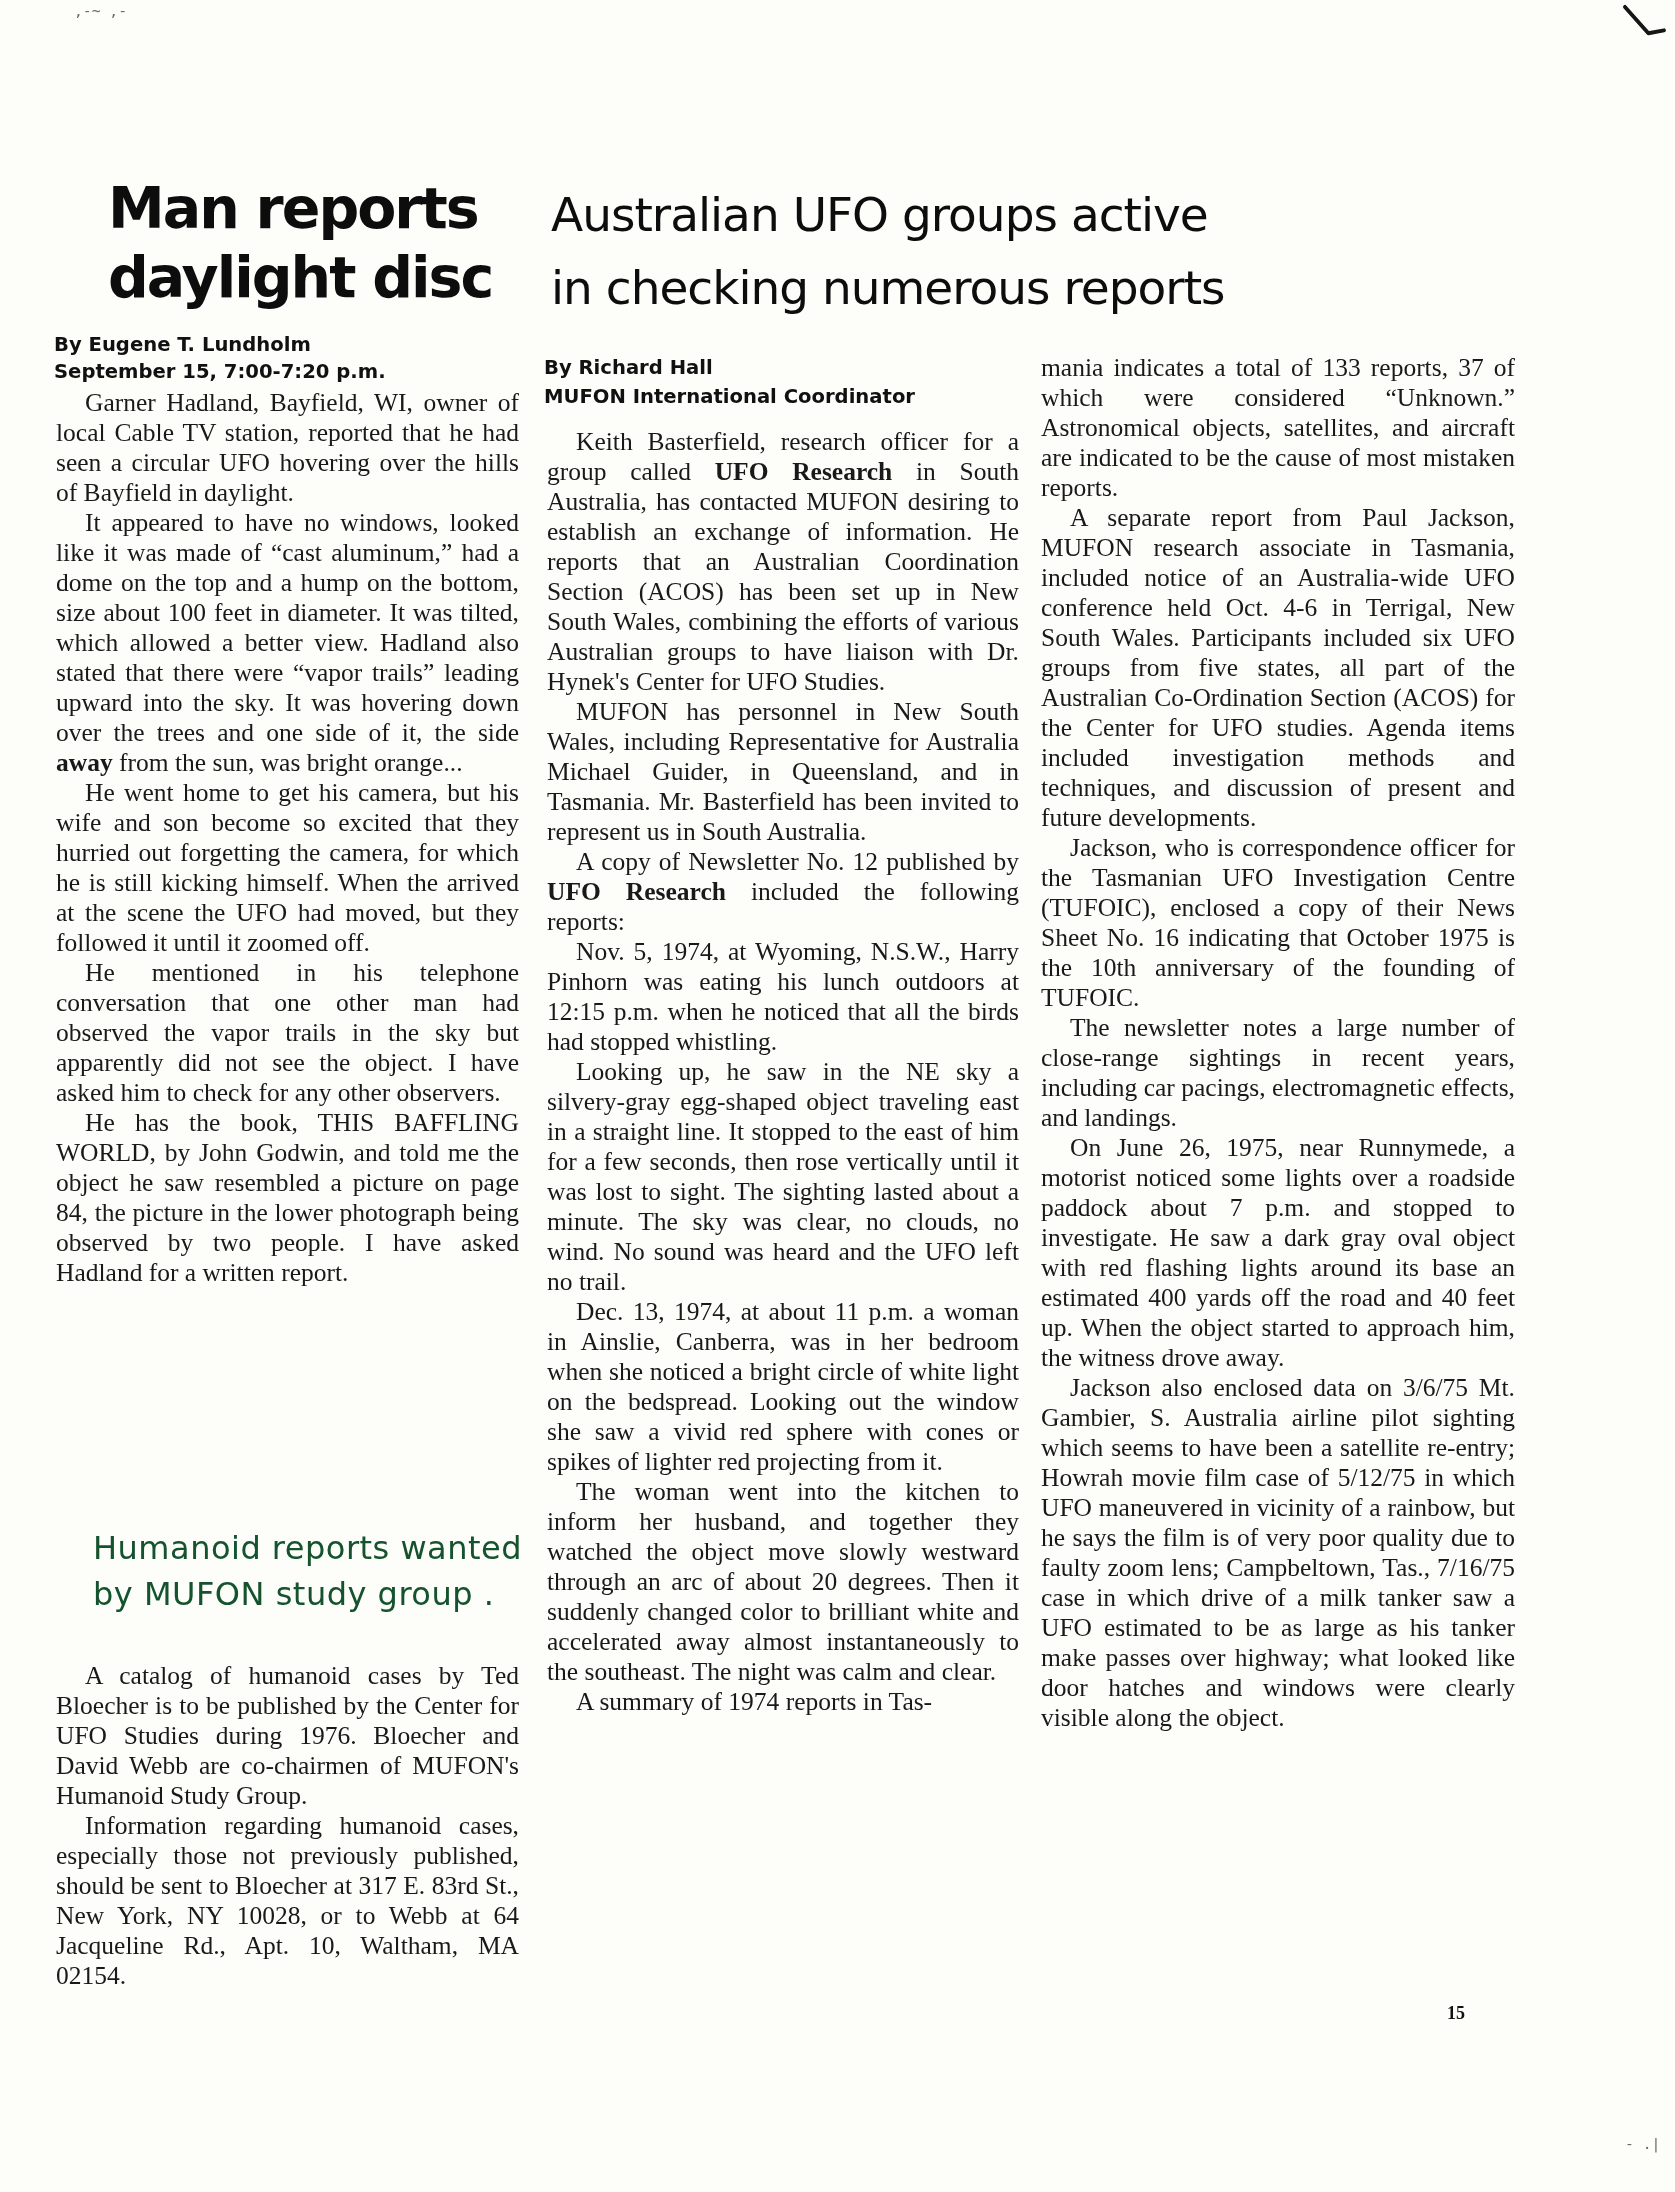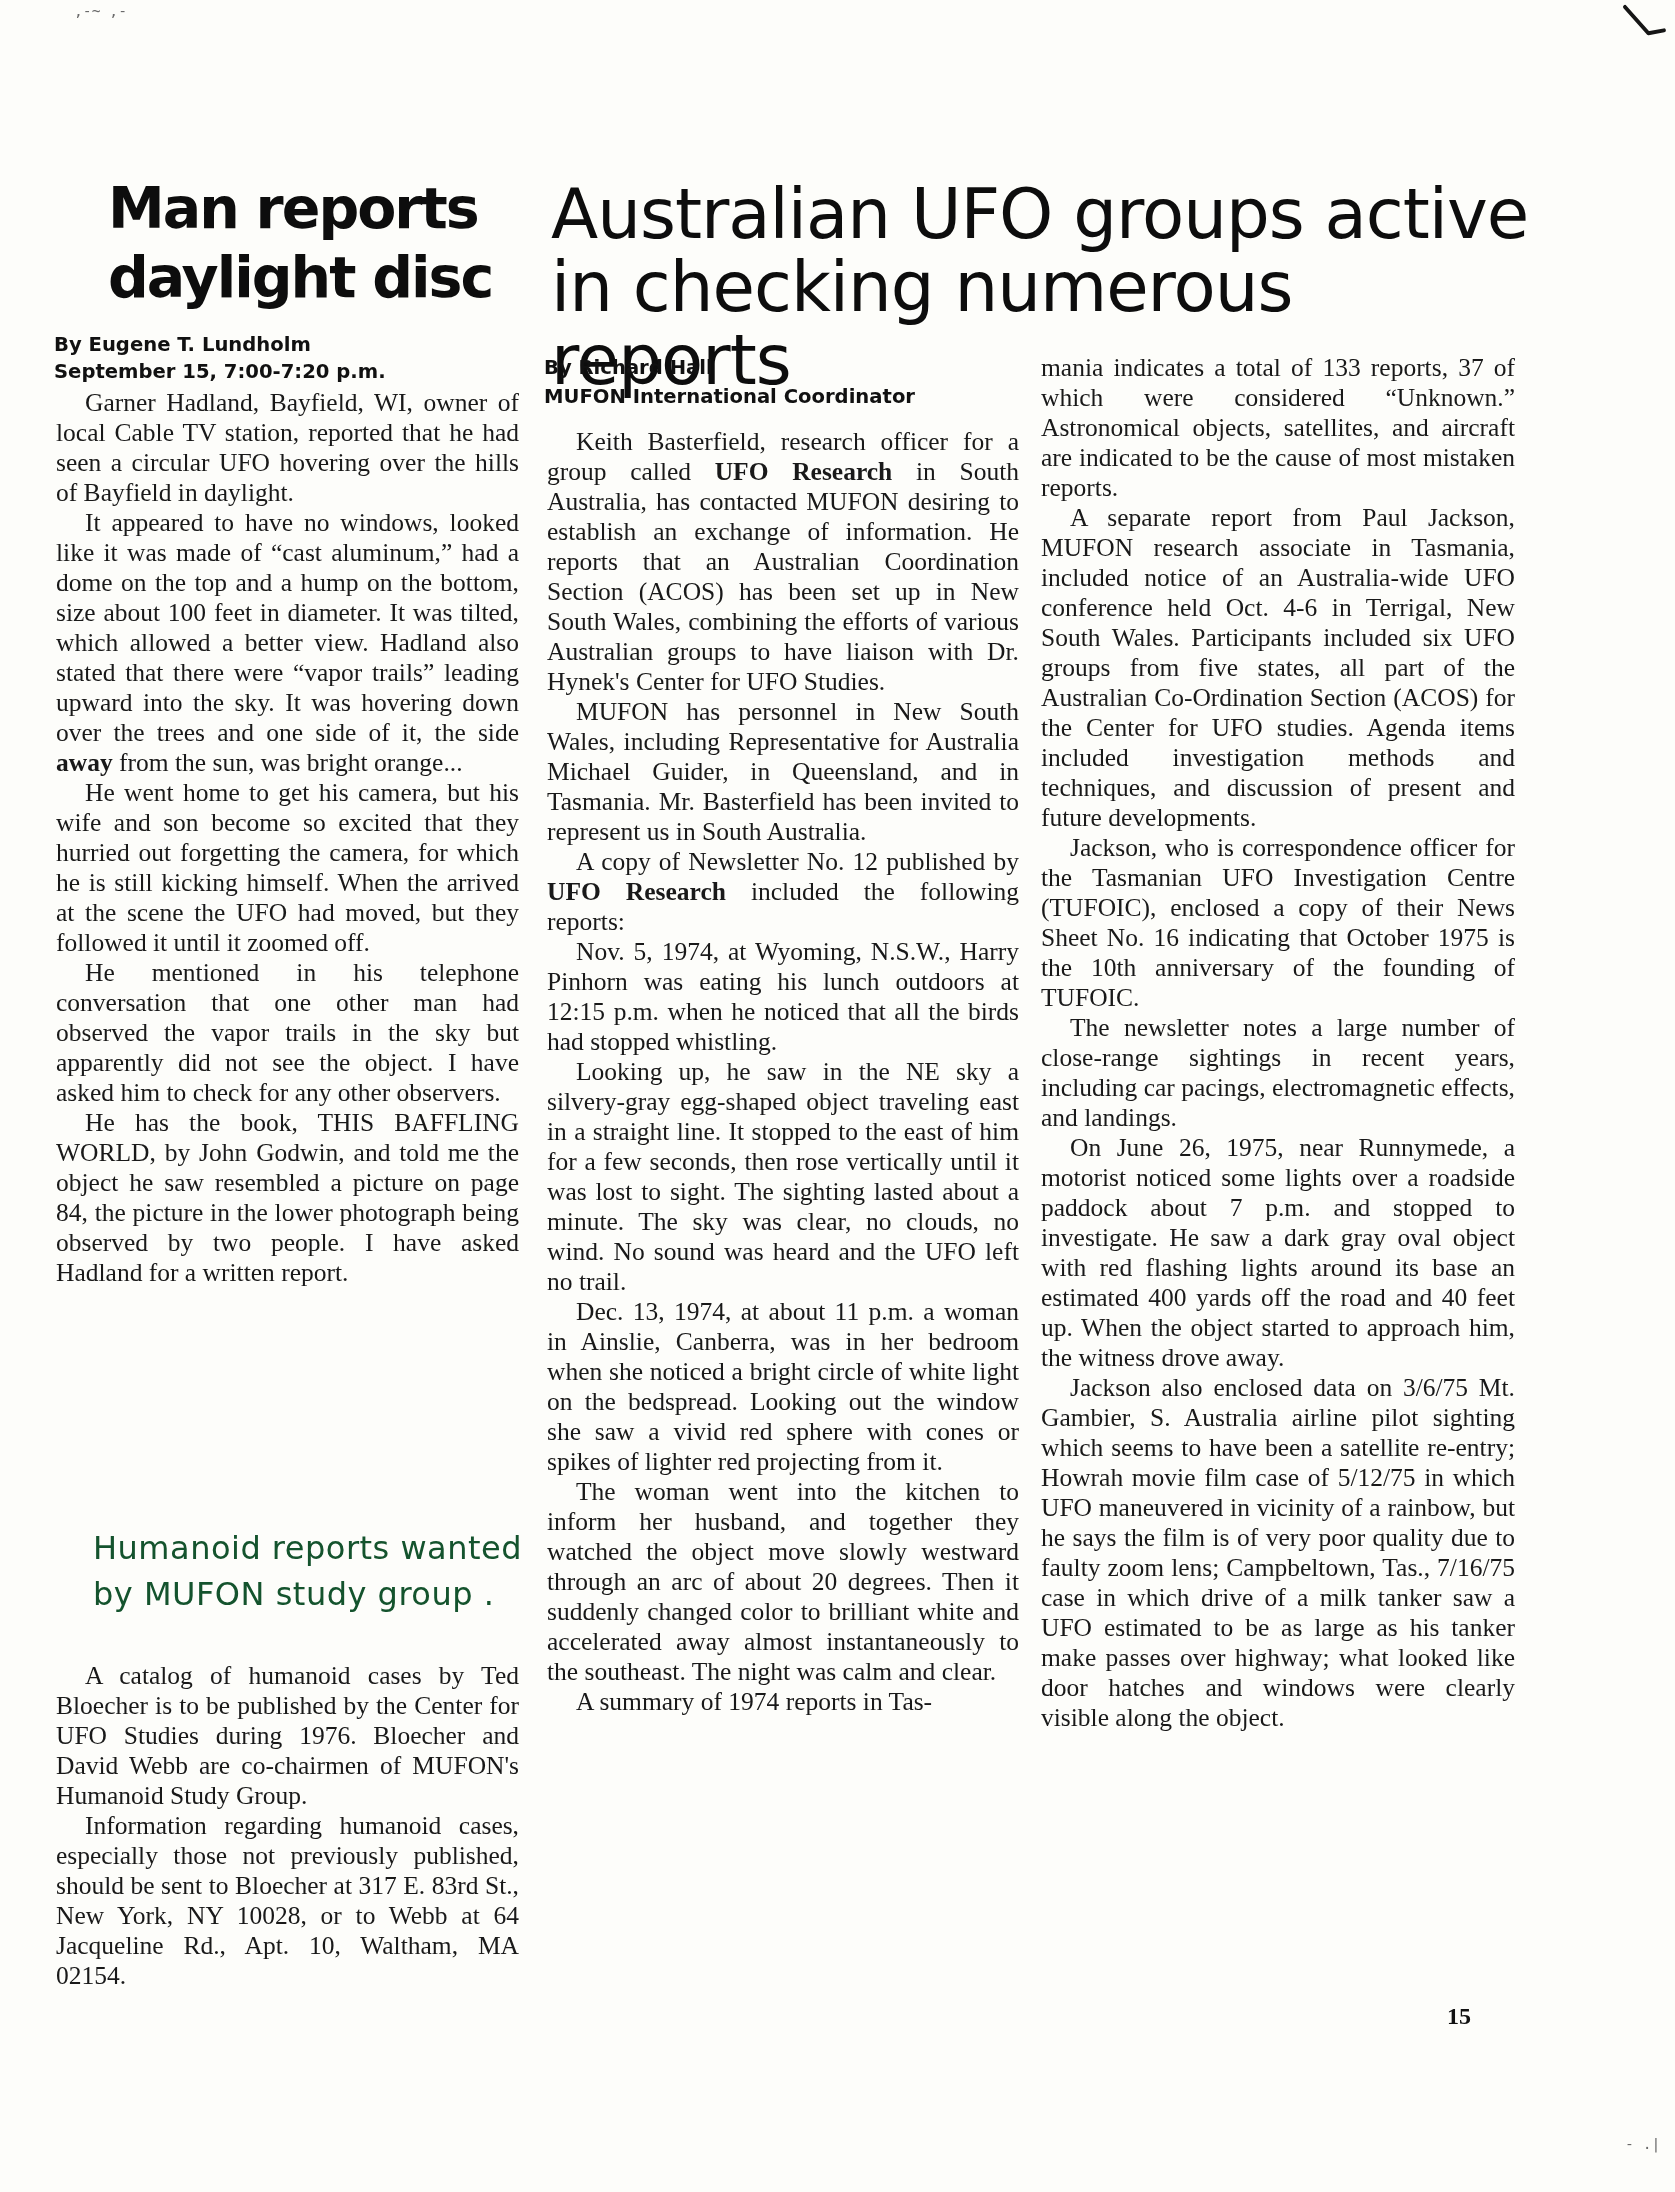--- a/index.html
+++ b/index.html
@@ -15,21 +15,21 @@
   
   .headline-left{
     position:absolute;left:108px;top:174px;width:431px;
     font-family:"DejaVu Sans", sans-serif;
     font-weight:bold;font-size:57px;line-height:69px;letter-spacing:-2px;
     color:#0d0d0d;
   }
   .headline-main{
     position:absolute;left:551px;top:178px;width:990px;
     font-family:"DejaVu Sans", sans-serif;
-    font-weight:normal;font-size:69px;line-height:73px;letter-spacing:-1px;
+    font-weight:normal;font-size:47px;line-height:73px;letter-spacing:-1px;
     color:#0d0d0d;
   }
   
   .byline-block-left{
     position:absolute;left:54px;top:331px;width:463px;text-align:left;
     font-family:"DejaVu Sans", sans-serif;font-weight:bold;
     font-size:19.6px;line-height:27.4px;color:#111;
   }
   .byline-block-mid{
     position:absolute;left:544px;top:353px;width:478px;text-align:left;
@@ -51,21 +51,21 @@
   .col-right{left:1041px;top:353px;  width:474px;}
   
   .subhead{
     position:absolute;left:93px;top:1525px;width:431px;
     font-family:"DejaVu Sans", sans-serif;font-weight:normal;
     font-size:32px;line-height:46px;letter-spacing:0.5px;color:#14532d;
   }
   
   .page-number{
     position:absolute;left:1447px;top:2003px;
-    font-family:"Liberation Serif", serif;font-weight:bold;font-size:24px;
+    font-family:"Liberation Serif", serif;font-weight:bold;font-size:18px;
     color:#111;
   }
   
   .corner-mark{position:absolute;left:1619px;top:3.9px;}
   .artifact-tl{
     position:absolute;left:74px;top:2px;
     font-family:"DejaVu Sans Mono", monospace;font-size:14.7px;color:#6a6a6a;
   }
   .artifact-br{
     position:absolute;left:1625px;top:2135px;

